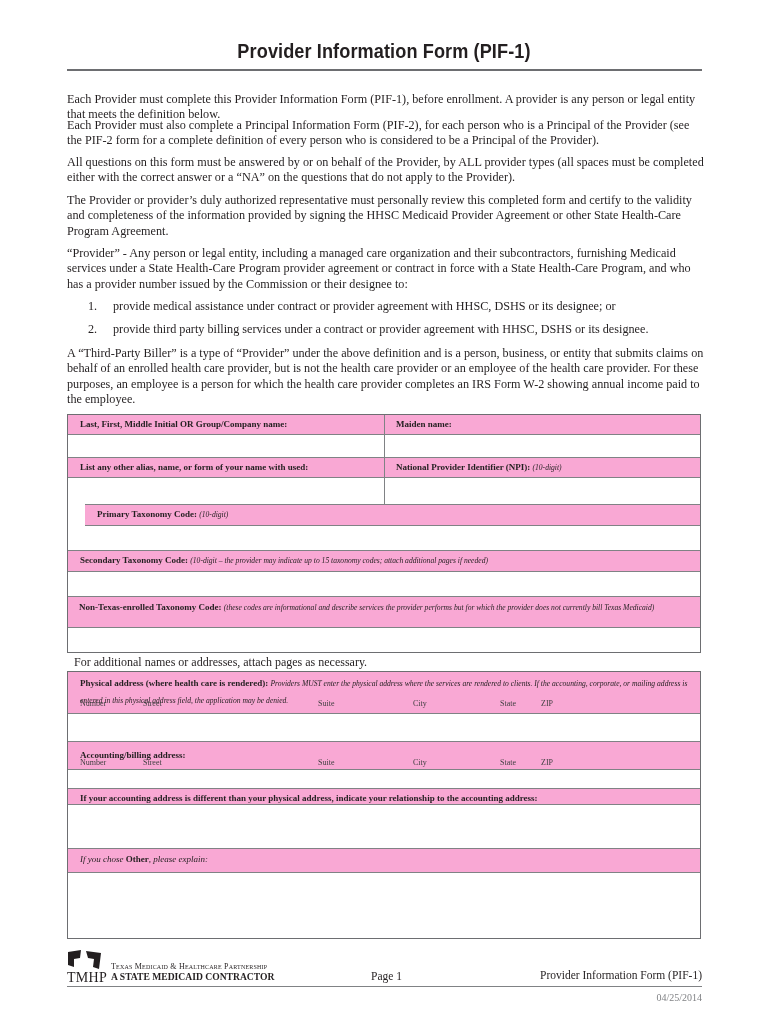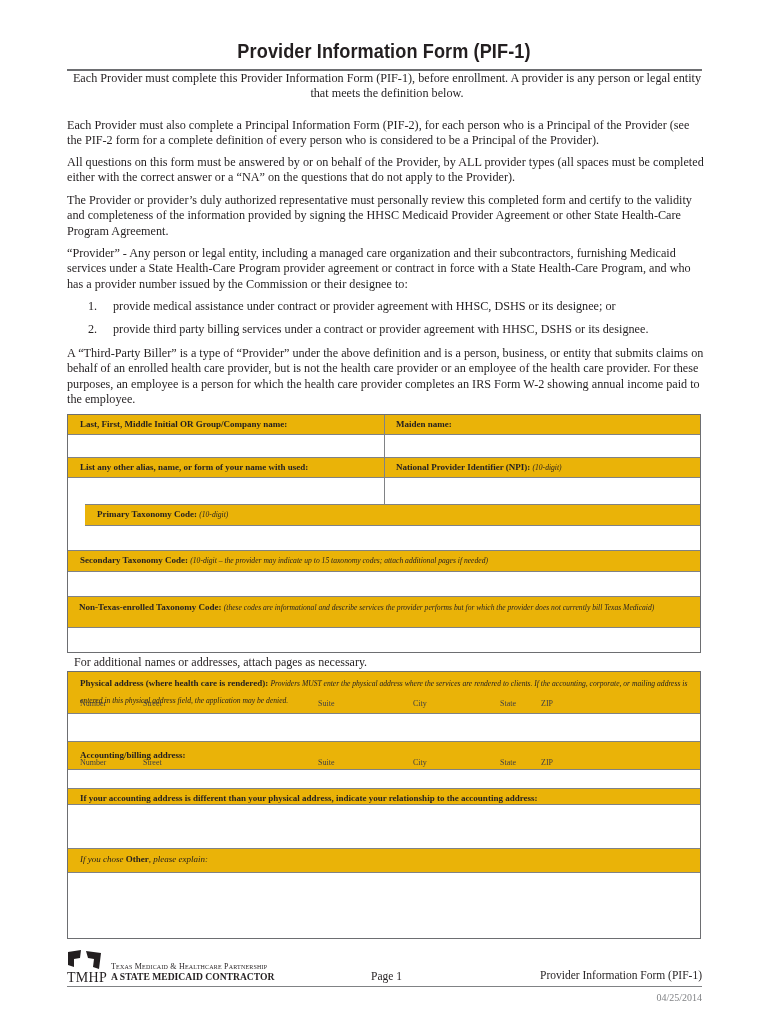--- a/index.html
+++ b/index.html
@@ -8,21 +8,21 @@
   .page-title { position:absolute; left:67px; top:40px; width:634px; text-align:center;
     font-family:"Liberation Sans", "DejaVu Sans", sans-serif; font-weight:bold;
     font-size:19.5px; letter-spacing:0.1px; color:#231f20; transform:scaleX(0.93); transform-origin:center; }
   .title-rule { position:absolute; left:67px; top:69px; width:635px; height:1.5px; background:#6d6e71; }
   .body-text { position:absolute; left:67px; width:640px; font-size:12.2px; line-height:15.4px; }
   .body-text p { margin:0; }
   .list-item { position:absolute; left:88px; font-size:12.2px; line-height:15px; }
   .list-item .num { display:inline-block; width:25px; }
   .table { position:absolute; left:67px; width:634px; border:1.3px solid #6d6e71; box-sizing:border-box; }
   .row { position:absolute; left:0; right:0; box-sizing:border-box; }
-  .hdr { background:#eab308; border-bottom:1.3px solid #808285; border-top:1.3px solid #808285; }
+  .hdr { background:#f9a8d4; border-bottom:1.3px solid #808285; border-top:1.3px solid #808285; }
   .hdr-first { border-top:none; }
   .cell { position:absolute; top:0; bottom:0; box-sizing:border-box; }
   .lbl { font-size:9px; font-weight:bold; padding:4px 0 0 12px; line-height:11px; }
   .lbl .note { font-weight:normal; font-style:italic; font-size:7.6px; }
   .lbl2 { font-size:9px; font-weight:bold; padding:3px 0 0 12px; line-height:16px; }
   .lbl2 .note { font-weight:normal; font-style:italic; font-size:7.6px; }
   .colhdrs { position:absolute; left:12px; font-size:8px; font-weight:normal; color:#414042; }
   .colhdrs span { position:absolute; white-space:nowrap; }
   .vdiv { position:absolute; top:0; bottom:0; width:0; border-left:1.3px solid #808285; }
   .input { background:#fff; }
@@ -41,21 +41,21 @@
   .page-num { position:absolute; left:371px; top:970px; font-size:11.5px; }
   .footer-title { position:absolute; right:68px; top:969px; font-size:11.5px; }
   .date { position:absolute; right:68px; top:992px; font-size:10px; color:#808285; }
 </style>
 </head>
 <body>
 
 <div class="page-title">Provider Information Form (PIF-1)</div>
 <div class="title-rule"></div>
 
-<div class="body-text" style="top:71px;text-align:center;">
+<div class="body-text" style="top:92px;">
     <p>Each Provider must complete this Provider Information Form (PIF-1), before enrollment.  A provider is any person or legal entity that meets the definition below.</p>
   </div>
 <div class="body-text" style="top:118px;">
     <p>Each Provider must also complete a Principal Information Form (PIF-2), for each person who is a Principal of the Provider (see the PIF-2 form for a complete definition of every person who is considered to be a Principal of the Provider).</p>
   </div>
 <div class="body-text" style="top:155px;">
     <p>All questions on this form must be answered by or on behalf of the Provider, by ALL provider types (all spaces must be completed either with the correct answer or a “NA” on the questions that do not apply to the Provider).</p>
   </div>
 <div class="body-text" style="top:193px;">
     <p>The Provider or provider’s duly authorized representative must personally review this completed form and certify to the validity and completeness of the information provided by signing the HHSC Medicaid Provider Agreement or other State Health-Care Program Agreement.</p>

